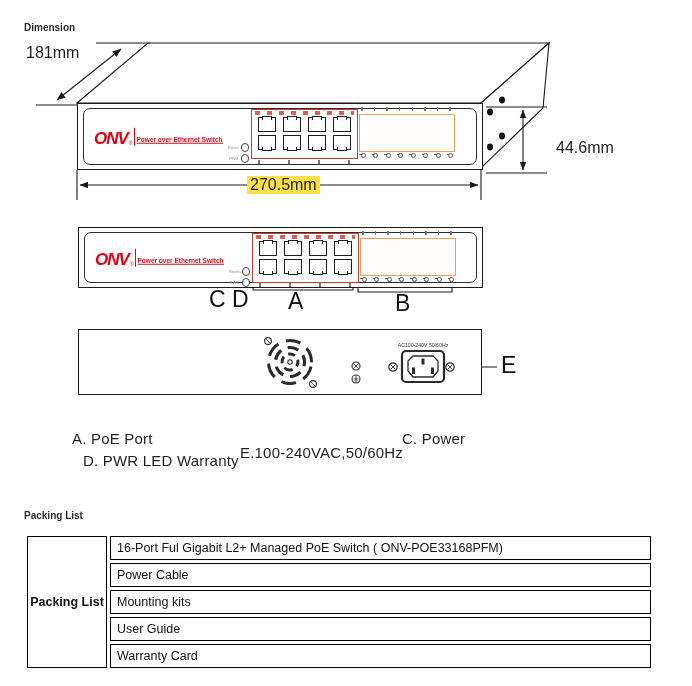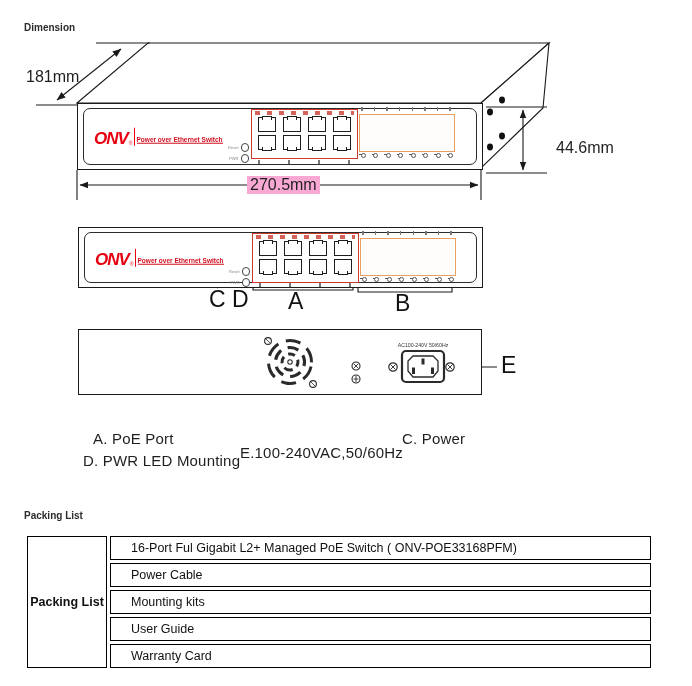--- a/index.html
+++ b/index.html
@@ -39,24 +39,24 @@
   .tick-row{position:absolute;display:flex;justify-content:space-between;z-index:2;}
   .tick-row span{width:1.5px;height:4px;background:#777;}
   
   .fiber-box{position:absolute;left:281px;top:10px;width:94px;height:36px;border:1px solid #e6a05f;background:#fffdfb;z-index:2;}
   .fiber-icons{position:absolute;left:281px;top:49px;width:94px;display:flex;justify-content:space-between;z-index:2;}
   .dash-o{position:relative;width:6.5px;height:3.5px;}
   .dash-o::before{content:"";position:absolute;left:0;top:1.4px;width:2.6px;height:.9px;background:#555;}
   .dash-o::after{content:"";position:absolute;right:0;top:.2px;width:2.8px;height:2.8px;border:.8px solid #555;border-radius:50%;}
   
   .pack-table{position:absolute;left:24px;top:533px;width:630px;border-collapse:separate;border-spacing:3px;table-layout:fixed;z-index:3;}
-  .pack-table td,.pack-table th{border:1px solid #000;background:#fff;font-size:12.5px;color:#111;height:20px;padding:1px 20px;vertical-align:middle;}
+  .pack-table td,.pack-table th{border:1px solid #000;background:#fff;font-size:12.5px;color:#111;height:20px;padding:1px 6px;vertical-align:middle;}
   .pack-table th{width:74px;font-weight:bold;text-align:center;padding:1px 2px;}
   .pack-table td{text-align:left;}
-  .w-bg{background:#f9a8d4;padding:0 3px;}
+  .w-bg{background:#fde047;padding:0 3px;}
 </style>
 </head>
 <body>
 
 <div class="canvas">
 
   <svg class="linework" width="692" height="686" viewBox="0 0 692 686">
     <defs>
       <marker id="arw" viewBox="0 0 10 10" refX="8.5" refY="5" markerWidth="9" markerHeight="9" orient="auto-start-reverse">
         <path d="M0,1.6 L9,5 L0,8.4 z" fill="#1a1a1a"></path>
@@ -90,21 +90,21 @@
       <path d="M241,288 L243,284"></path>
       <path d="M253,283 L253,290 L353,290 L353,283"></path>
       <path d="M358,285 L358,292 L452,292 L452,285"></path>
       <line x1="456" y1="367" x2="497" y2="367"></line>
     </g>
   </svg>
 
   <div class="heading" style="left:24px;top:22px;">Dimension</div>
   <div class="heading" style="left:24px;top:510px;">Packing List</div>
 
-  <div class="dim-label" style="left:26px;top:68px;text-align:center;">181mm</div>
+  <div class="dim-label" style="left:26px;top:44px;text-align:center;">181mm</div>
   <div class="dim-label" style="left:556px;top:139px;">44.6mm</div>
   <div class="dim-label w-bg" style="left:247px;top:176px;">270.5mm</div>
 
   <div class="panel" style="left:77px;top:103px;width:404px;height:65px;">
     <div class="panel-inner"></div>
     <div class="logo">
       <span class="logo-onv">ONV</span>
       <span class="logo-reg">®</span>
       <span class="logo-col">
         <span class="logo-line1">Power over Ethernet Switch</span>
@@ -265,23 +265,23 @@
           <line x1="316.5" y1="34.5" x2="311.5" y2="39.5" stroke-width="0.9"></line>
           <circle cx="371" cy="37" r="4.2" stroke-width="1.2"></circle>
           <line x1="368.5" y1="34.5" x2="373.5" y2="39.5" stroke-width="0.9"></line>
           <line x1="373.5" y1="34.5" x2="368.5" y2="39.5" stroke-width="0.9"></line>
         </g>
       </g>
       <text x="344" y="17" font-size="5.2" text-anchor="middle" fill="#333" font-family="Liberation Sans, sans-serif">AC100-240V 50/60Hz</text>
     </svg>
   </div>
 
-  <div class="legend-item" style="left:93px;top:430px;">A. PoE Port</div>
+  <div class="legend-item" style="left:72px;top:430px;">A. PoE Port</div>
   <div class="legend-item" style="left:402px;top:430px;">C. Power</div>
-  <div class="legend-item" style="left:83px;top:452px;">D. PWR LED Mounting</div>
+  <div class="legend-item" style="left:83px;top:452px;">D. PWR LED Warranty</div>
   <div class="legend-item" style="left:240px;top:444px;">E.100-240VAC,50/60Hz</div>
 
   <table class="pack-table">
     <tbody>
       <tr>
         <th rowspan="5">Packing List</th>
         <td>16-Port Ful Gigabit L2+ Managed PoE Switch ( ONV-POE33168PFM)</td>
       </tr>
       <tr>
         <td>Power Cable</td>

